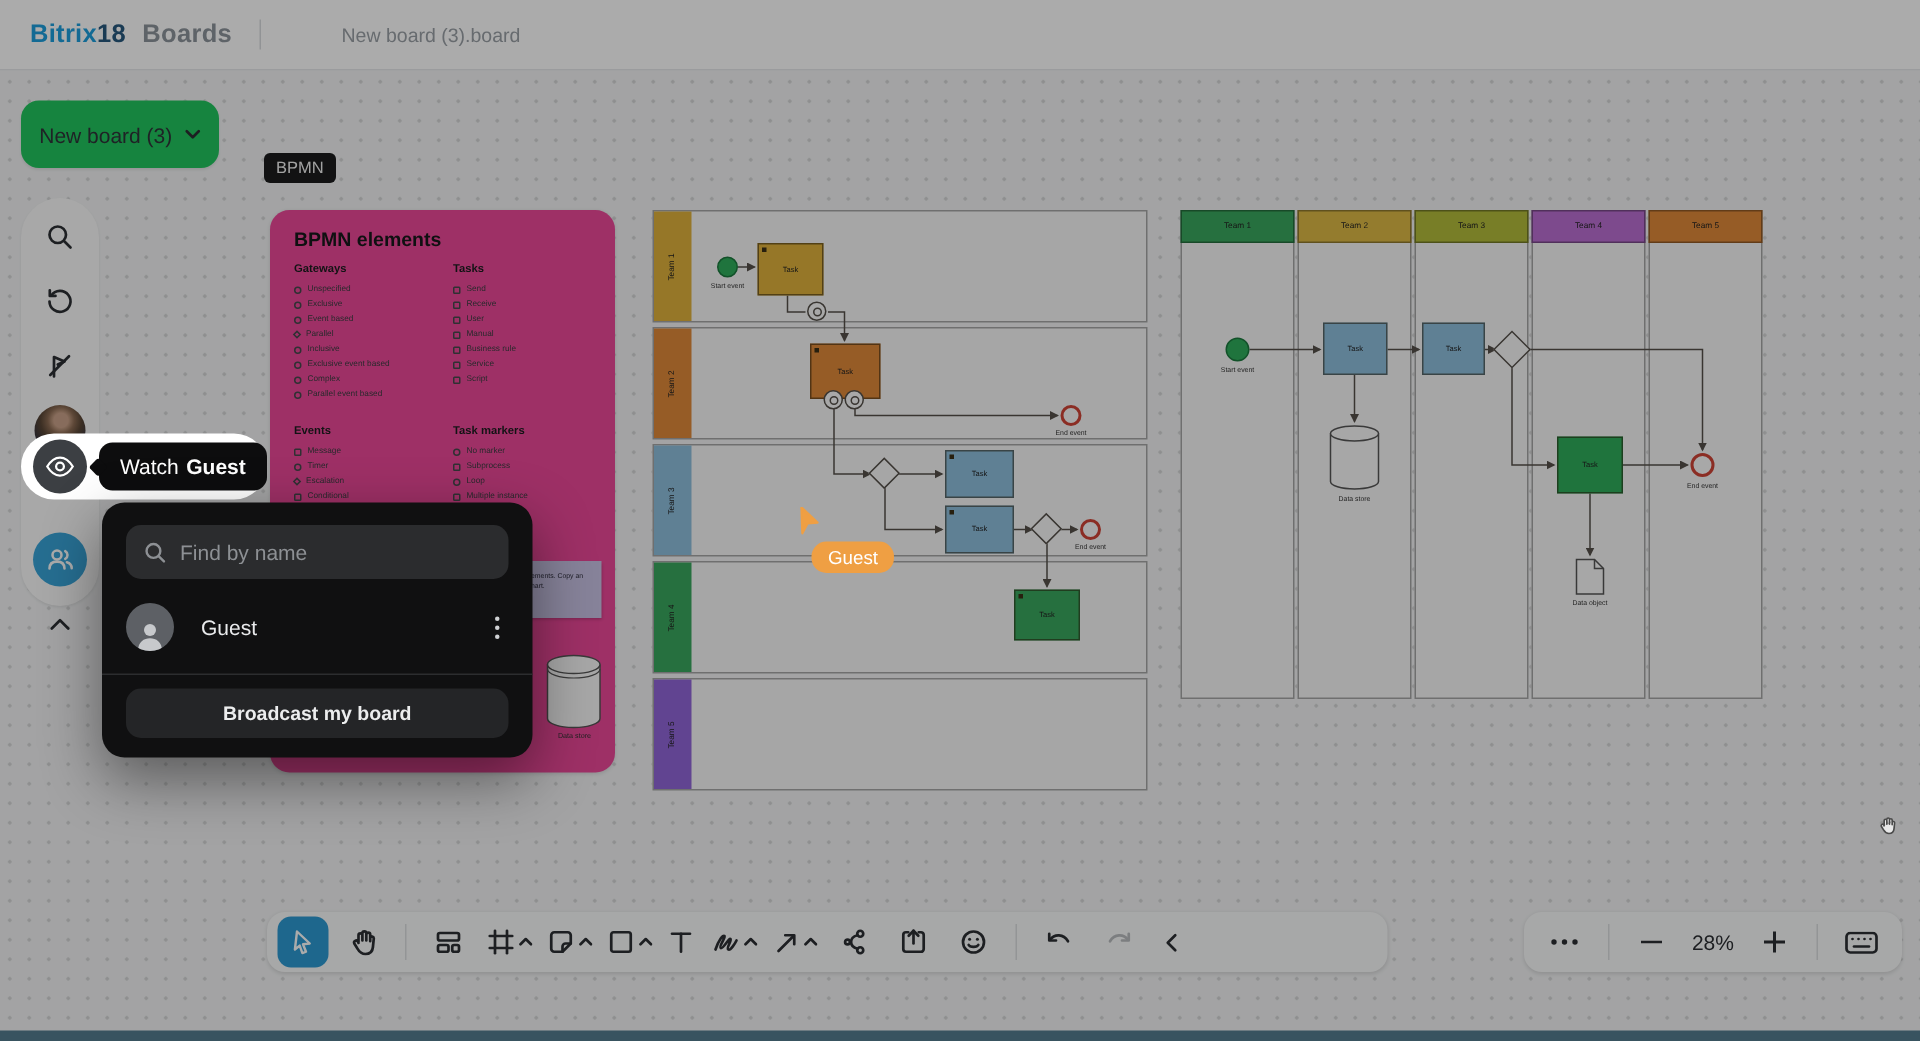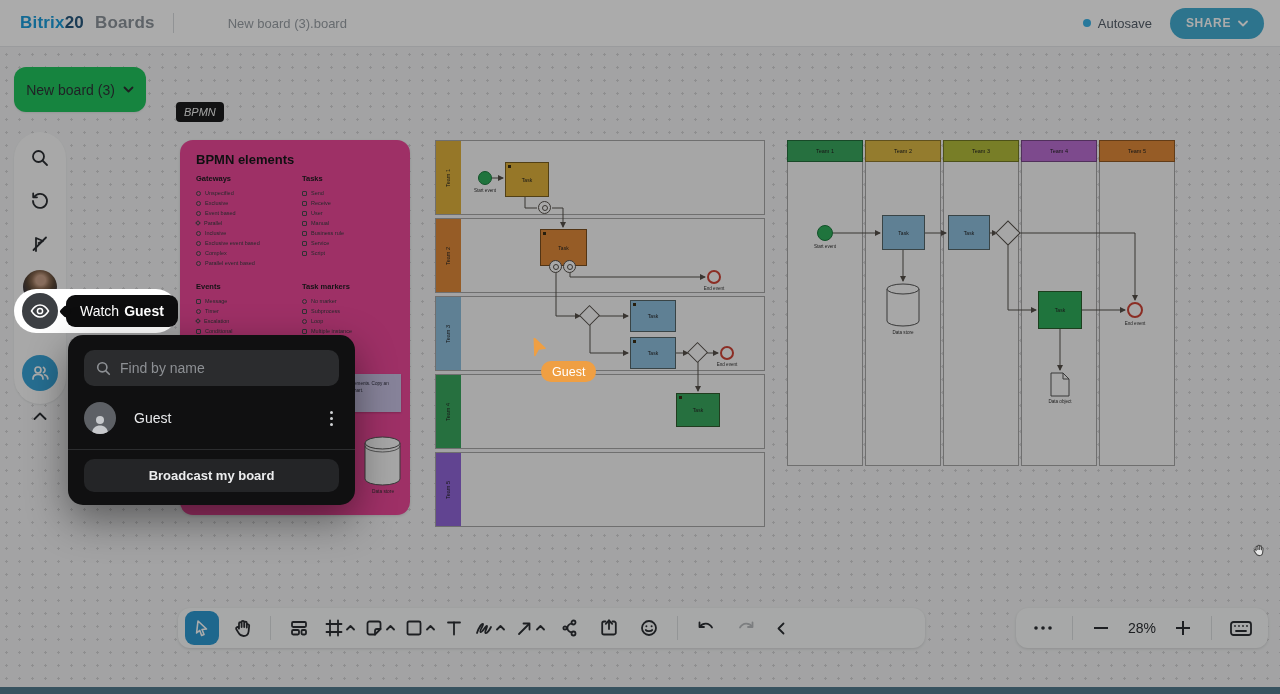--- a/index.html
+++ b/index.html
@@ -48,21 +48,21 @@
   .popup-search input::placeholder { color:#8d9094; }
   .popup-user { position:absolute; left:16px; top:63px; width:255px; height:40px; display:flex; align-items:center; cursor:pointer; }
   .pu-avatar { width:32px; height:32px; border-radius:50%; background:#5d6065; display:flex; align-items:flex-end; justify-content:center; overflow:hidden; }
   .pu-name { color:#e9eaec; font-size:14px; margin-left:18px; }
   .pu-kebab { margin-left:auto; display:flex; flex-direction:column; gap:3px; padding:4px 6px; cursor:pointer; }
   .pu-kebab i { width:3px; height:3px; border-radius:50%; background:#cfd1d4; }
   .popup-div { position:absolute; left:0; top:114px; width:287px; height:1px; background:#2c2d2f; }
   .broadcast-btn { position:absolute; left:16px; top:124px; width:255px; height:33px; background:#242527; border:none; border-radius:10px; color:#ecedee; font-size:13px; font-weight:bold; cursor:pointer; }
 
   
-  .frame-tag { position:absolute; left:176px; top:102px; background:#1b1c1d; color:#f2f2f2; font-size:11px; padding:4px 8px; border-radius:4px; z-index:5;font-style:italic; }
+  .frame-tag { position:absolute; left:176px; top:102px; background:#1b1c1d; color:#f2f2f2; font-size:11px; padding:4px 8px; border-radius:4px; z-index:5; }
 
   
   .panel { position:absolute; left:180px; top:140px; width:230px; height:375px; background:#ec4899; border-radius:13px; z-index:4; box-shadow:0 1px 3px rgba(0,0,0,.12); }
   .panel-title { position:absolute; left:16px; top:12px; font-size:13px; font-weight:bold; color:#17181a; }
   .pgroup { position:absolute; width:100px; }
   .pg-title { font-size:7.5px; font-weight:bold; color:#1c1d1f; margin-bottom:5px; }
   .pg-item { display:flex; align-items:center; gap:4px; height:10px; cursor:pointer; }
   .pg-item span { font-size:5.5px; color:#3a3d40; white-space:nowrap; }
   .ti { flex:0 0 auto; width:5px; height:5px; border:1px solid #46494c; }
   .ti.c { border-radius:50%; }
@@ -116,37 +116,25 @@
 
   .own-cursor { position:absolute; left:1252px; top:543px; z-index:70; }
 </style>
 </head>
 <body>
 
 <div class="stage">
 
   <div class="topbar">
     <div class="logo">
-      <span class="b1">Bitrix</span><span class="b2">20</span>
+      <span class="b1">Bitrix</span><span class="b2">18</span>
       <span class="prod">Boards</span>
     </div>
     <div class="tb-sep"></div>
     <div class="filename">New board (3).board</div>
-    <div class="tb-right">
-      <div class="autosave">
-        <span class="dot"></span>
-        <span>Autosave</span>
-      </div>
-      <button class="share-btn">
-        <span>SHARE</span>
-        <svg width="10" height="7" viewBox="0 0 10 7">
-            <polyline points="1,1.5 5,5.5 9,1.5" fill="none" stroke="#fff" stroke-width="1.8" stroke-linecap="round" stroke-linejoin="round"></polyline>
-          </svg>
-      </button>
-    </div>
   </div>
 
   <div class="canvas"></div>
 
   <div class="board-pill">
     <span>New board (3)</span>
     <svg width="11" height="7" viewBox="0 0 11 7">
         <polyline class="icon-stroke" points="1.5,1.5 5.5,5.5 9.5,1.5"></polyline>
       </svg>
   </div>

